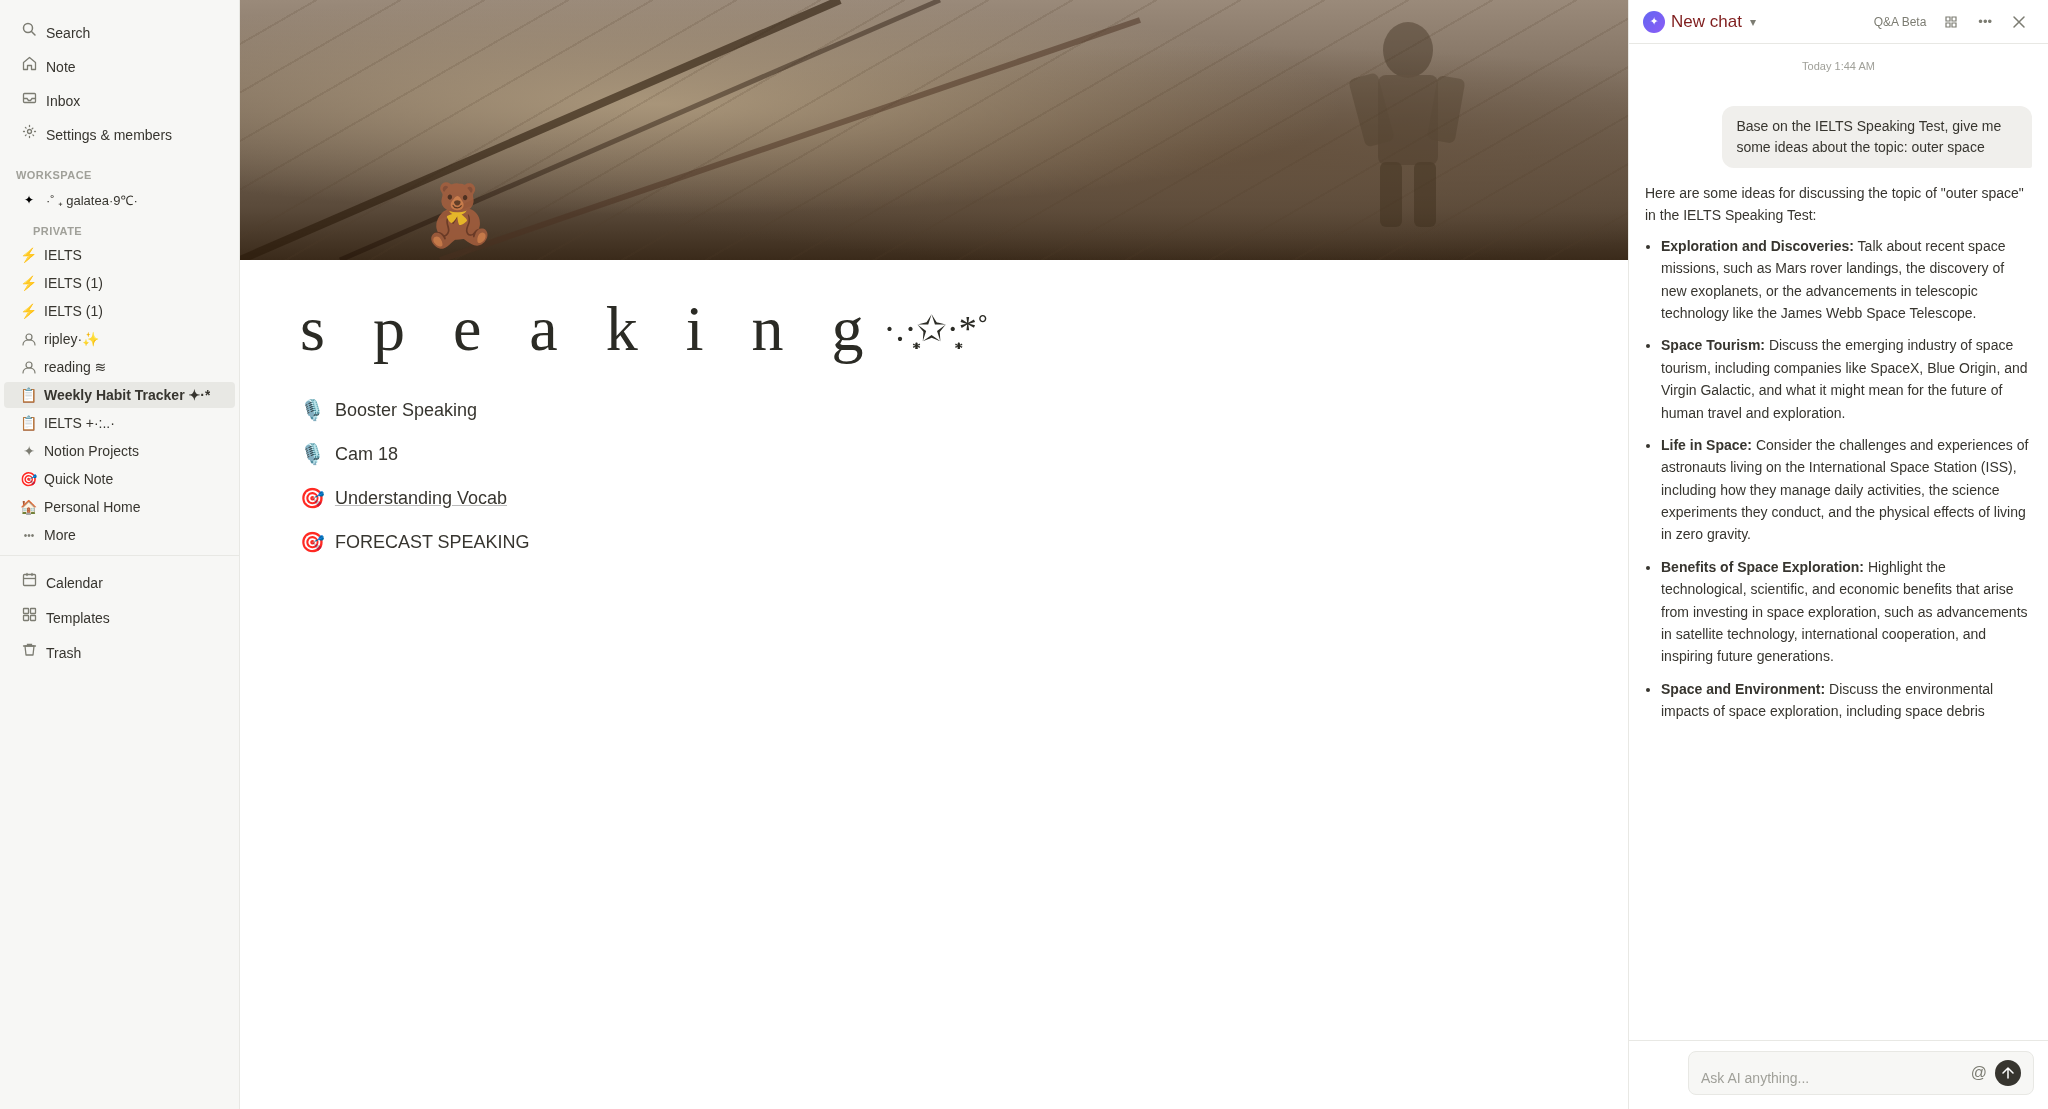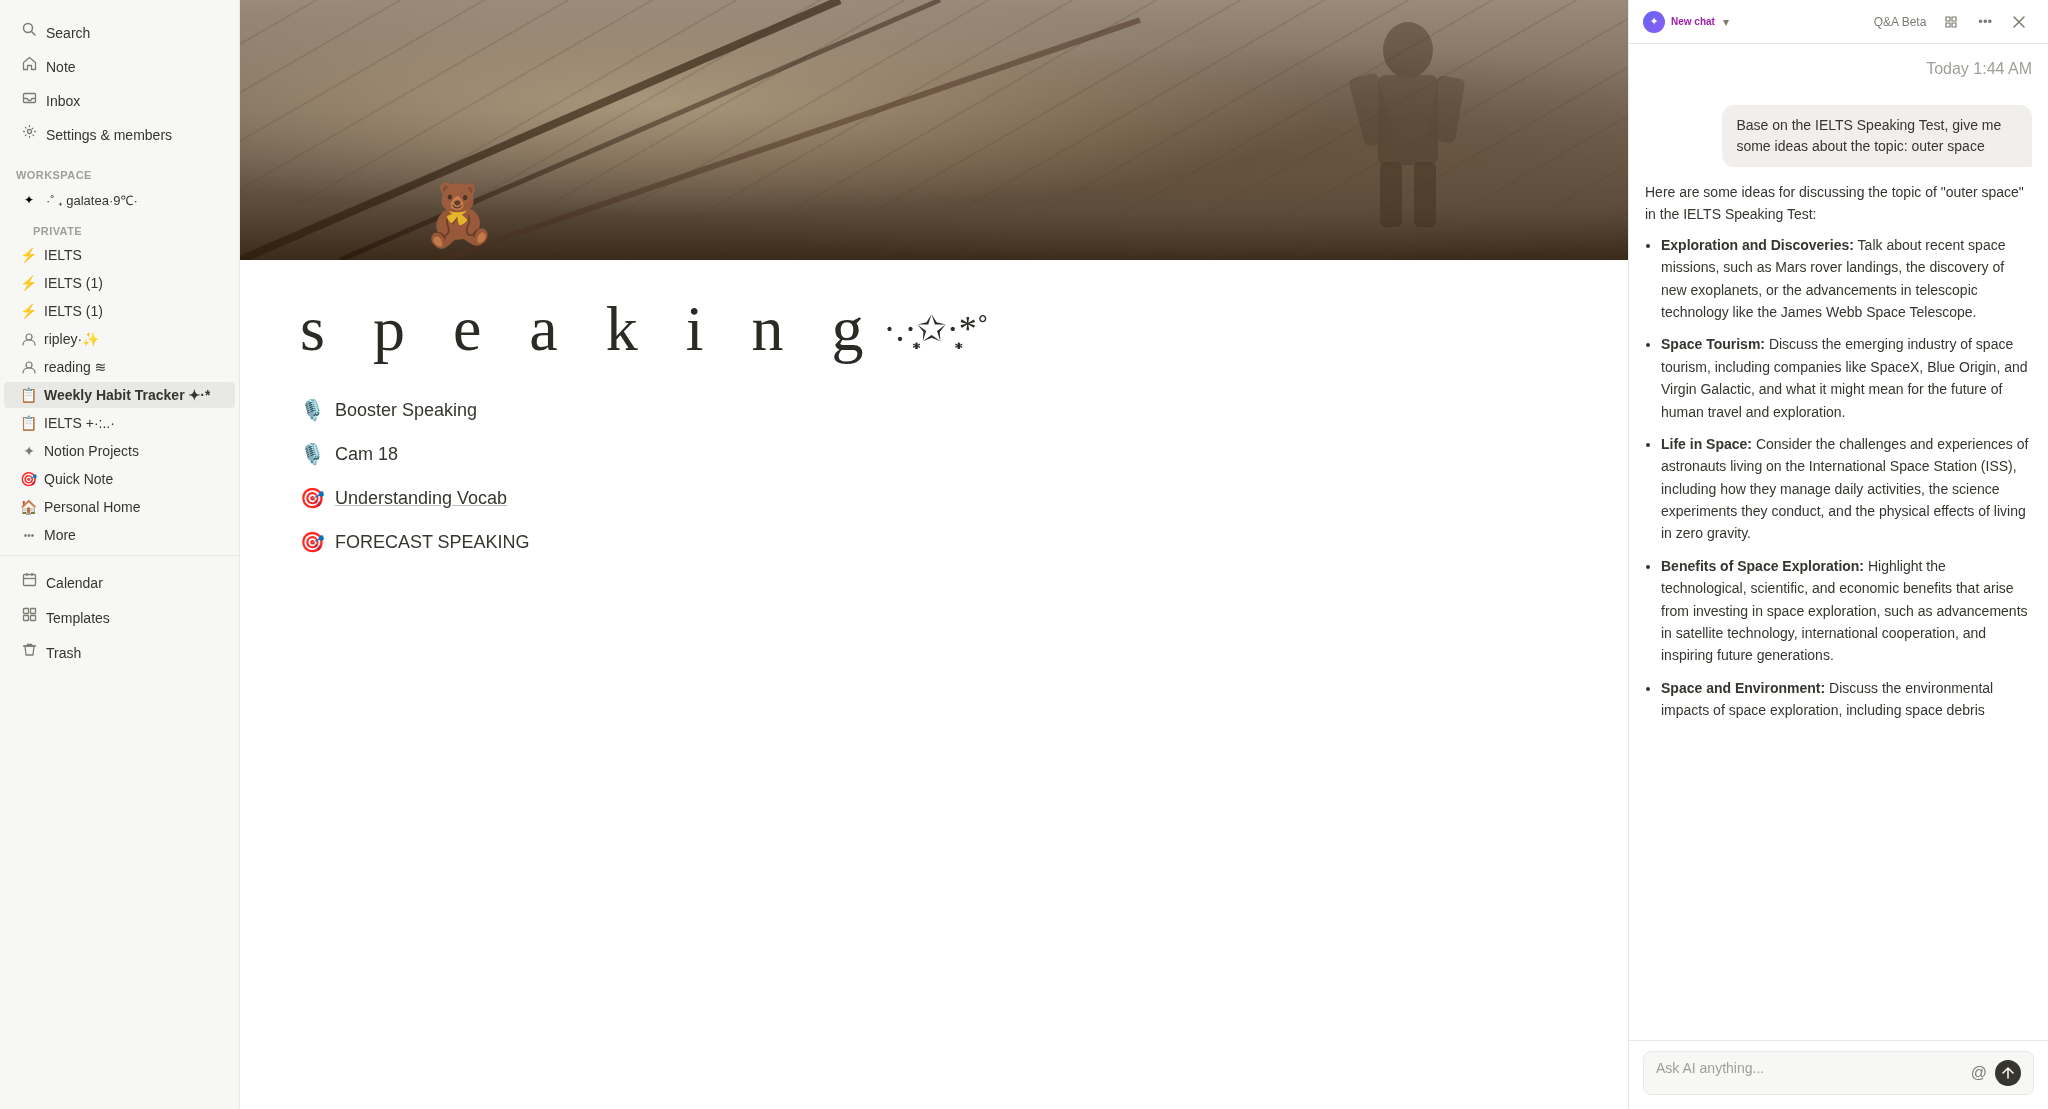--- a/index.html
+++ b/index.html
@@ -268,23 +268,23 @@
     }
     .chat-ai-icon {
       width: 22px; height: 22px;
       background: linear-gradient(135deg, #6366f1, #8b5cf6);
       border-radius: 50%;
       display: flex; align-items: center; justify-content: center;
       font-size: 11px;
       color: #fff;
     }
     .chat-title {
-      font-size: 10px;
-      font-weight: 700;
-      color: #a21caf;
+      font-size: 17px;
+      font-weight: 400;
+      color: #7f1d1d;
     }
     .chat-chevron {
       font-size: 12px;
       color: #7c7c72;
       margin-left: 2px;
     }
     .chat-header-actions {
       display: flex;
       align-items: center;
       gap: 4px;
@@ -307,24 +307,24 @@
     }
     .chat-messages {
       flex: 1;
       overflow-y: auto;
       padding: 16px;
       display: flex;
       flex-direction: column;
       gap: 14px;
     }
     .chat-timestamp {
-      text-align: right;
-      font-size: 16px;
+      text-align: center;
+      font-size: 11px;
       color: #a0a099;
-      margin-bottom: 13px;
+      margin-bottom: 20px;
     }
     .user-bubble {
       align-self: flex-end;
       background: #f0efec;
       border-radius: 12px 12px 2px 12px;
       padding: 10px 14px;
       max-width: 80%;
       font-size: 14px;
       color: #37352f;
       line-height: 1.5;
@@ -351,26 +351,27 @@
     .ai-response li strong {
       font-weight: 600;
     }
     .chat-input-area {
       padding: 10px 14px 14px 14px;
       border-top: 1px solid #e8e8e4;
       background: #fff;
     }
     .chat-input-box {
       display: flex;
-      align-items: flex-start;
+      align-items: flex-end;
       background: #f7f7f5;
       border: 1px solid #e8e8e4;
       border-radius: 8px;
       padding: 8px 12px;
       gap: 8px;
+      margin-left: 45px;
     }
     .chat-input {
       flex: 1;
       border: none;
       background: transparent;
       outline: none;
       font-size: 14px;
       color: #37352f;
     }
     .chat-input::placeholder { color: #a0a099; }

